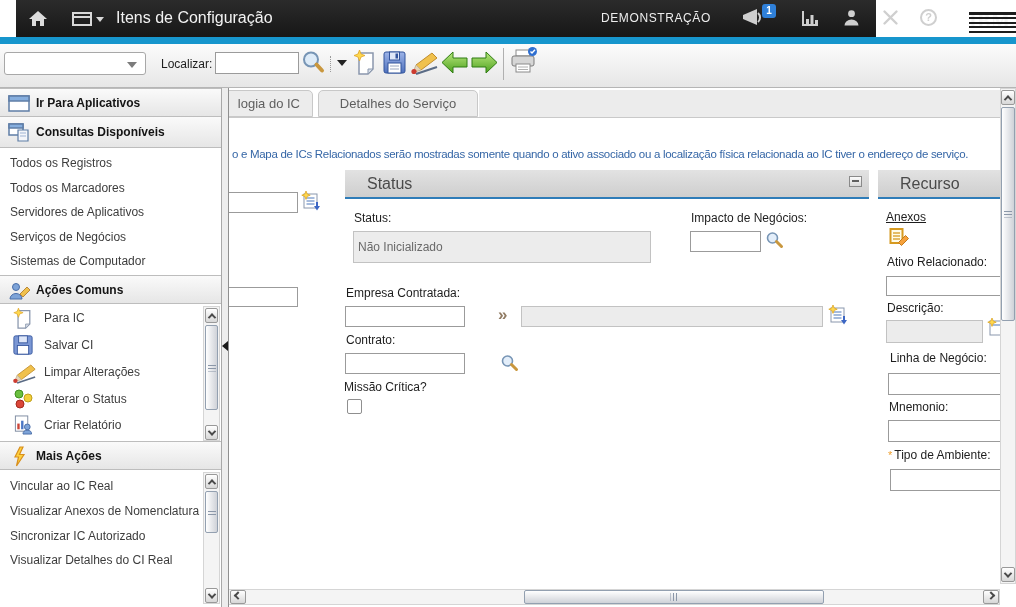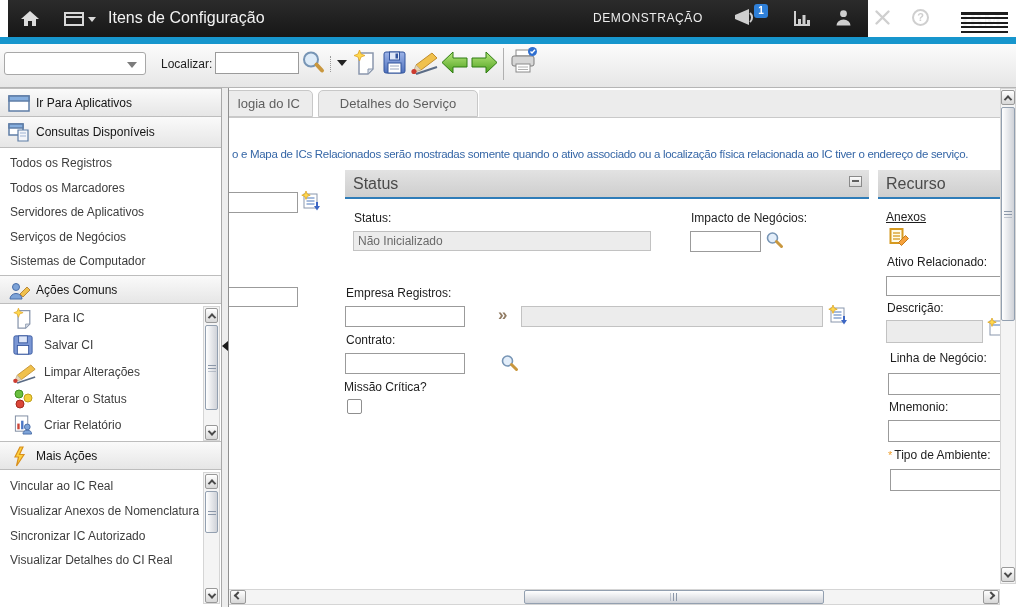--- a/index.html
+++ b/index.html
@@ -2,41 +2,41 @@
 <html><head>
 <meta charset="utf-8">
 <style>
   * { margin:0; padding:0; box-sizing:border-box; }
   html,body { width:1016px; height:607px; overflow:hidden; }
   body { font-family:"Liberation Sans",sans-serif; }
   #app { position:relative; width:1016px; height:607px; background:#fff; overflow:hidden; }
   .abs { position:absolute; }
 
   
-  .topbar { position:absolute; left:8px; top:0; width:860px; height:37px; background:linear-gradient(#2b2b2b,#171717); }
+  .topbar { position:absolute; left:16px; top:0; width:860px; height:37px; background:linear-gradient(#2b2b2b,#171717); }
   .bluebar { position:absolute; left:0; top:37px; width:1016px; height:7px; background:#1796cd; }
   .title { position:absolute; left:100px; top:9px; font-size:16px; color:#f2f2f2; }
   .env { position:absolute; left:585px; top:11px; font-size:12px; font-weight:normal; color:#ededed; letter-spacing:.6px; }
   .badge { position:absolute; left:746px; top:4px; min-width:14px; height:14px; background:#2f80d9; border-radius:3px; color:#fff; font-size:10px; font-weight:bold; text-align:center; line-height:14px; padding:0 2px; }
   .help { position:absolute; left:904px; top:9px; width:17px; height:17px; border:2px solid #cfcfcf; border-radius:50%; color:#cfcfcf; font-size:11px; font-weight:bold; text-align:center; line-height:13px; }
   .ibm { position:absolute; left:953px; top:10px; font-family:"Liberation Serif",serif; font-size:20px; font-weight:700; color:#f5f5f5; letter-spacing:.5px; }
   .ibm::after { content:""; position:absolute; inset:0; background:repeating-linear-gradient(to bottom, transparent 0 2.4px, #1d1d1d 2.4px 4.6px); }
 
   
   .toolbar { position:absolute; left:0; top:44px; width:1016px; height:44px; background:linear-gradient(#fcfcfc,#e6e6e6); border-bottom:1px solid #b5b5b5; }
   .combo { position:absolute; left:4px; top:52px; width:142px; height:23px; background:#fff; border:1px solid #a8a8a8; border-radius:3px; }
   .combo-caret { position:absolute; right:8px; top:9px; width:0; height:0; border-left:5px solid transparent; border-right:5px solid transparent; border-top:6px solid #7c7c7c; }
   .lbl { font-size:12px; color:#1d1d1d; }
   .tin { position:absolute; border:1px solid #9b9b9b; background:#fff; font:12px "Liberation Sans",sans-serif; padding:0 4px; }
   .tin-ro { background:#ececec; border:1px solid #c2c2c2; color:#6a6a6a; }
   .vsep { position:absolute; width:1px; background:#b0b0b0; }
 
   
   .sidebar { position:absolute; left:0; top:88px; width:222px; height:519px; background:#fff; border-right:1px solid #a8a8a8; z-index:6; }
-  .shead { position:absolute; left:0; width:221px; border-top:1px solid #bdbdbd; border-bottom:1px solid #bdbdbd; background:linear-gradient(#fafafa,#e6e6e6); font-size:12px; font-weight:normal; color:#141414; }
+  .shead { position:absolute; left:0; width:221px; border-top:1px solid #bdbdbd; border-bottom:1px solid #bdbdbd; background:linear-gradient(#fafafa,#e6e6e6); font-size:12px; font-weight:bold; color:#141414; }
   .shead .txt { position:absolute; left:36px; top:50%; transform:translateY(-50%); }
   .sitem { position:absolute; left:10px; font-size:12px; color:#3d3d3d; white-space:nowrap; }
   .aitem-txt { position:absolute; left:44px; font-size:12px; color:#3d3d3d; white-space:nowrap; }
 
   .splitter { position:absolute; left:222px; top:88px; width:6px; height:519px; background:#ededed; z-index:7; }
   .collapse-tri { position:absolute; left:222px; top:341px; width:0; height:0; border-top:5px solid transparent; border-bottom:5px solid transparent; border-right:6px solid #1a1a1a; z-index:8; }
 
   
   .sb { position:absolute; background:#f4f4f4; border:1px solid #d5d5d5; }
   .sbtn { position:absolute; background:linear-gradient(#ffffff,#d7d7d7); border:1px solid #999; border-radius:2px; display:flex; align-items:center; justify-content:center; }
@@ -50,21 +50,21 @@
   .hthumb { position:absolute; background:linear-gradient(#ffffff,#cfd2d8); border:1px solid #93a0b0; border-radius:2px; }
   .hthumb::after { content:""; position:absolute; left:50%; top:50%; width:7px; height:8px; transform:translate(-50%,-50%); background:repeating-linear-gradient(90deg,#8b97a8 0 1px, transparent 1px 3px); }
 
   
   .content-border { position:absolute; left:228px; top:88px; width:1px; height:519px; background:#8f8f8f; z-index:5; }
   .tab { position:absolute; top:90px; height:27px; background:#ececec; border:1px solid #c8c8c8; border-radius:5px 5px 0 0; font-size:13px; color:#5e5e5e; line-height:25px; }
   .tabband { position:absolute; top:90px; height:27px; background:#ececec; }
   .tabline { position:absolute; top:117px; height:1px; background:#c9c9c9; }
   .notice { position:absolute; left:232px; top:148px; font-size:11.5px; letter-spacing:-0.3px; color:#3566a6; white-space:nowrap; }
   .sechead { position:absolute; height:27px; background:linear-gradient(#e2e2e2,#cecece); font-size:16px; color:#4a4a4a; line-height:27px; }
-  .sechead .txt { padding-left:8px; }
+  .sechead .txt { padding-left:22px; }
   .secline { position:absolute; height:2px; background:#2e7cb8; }
   .minbox { position:absolute; width:13px; height:11px; border:1px solid #8a8a8a; background:linear-gradient(#fcfcfc,#d8d8d8); }
   .minbox::after { content:""; position:absolute; left:2px; top:3px; width:7px; height:2px; background:#5f5f5f; }
   .flabel { position:absolute; font-size:12px; color:#1d1d1d; white-space:nowrap; }
   .chevdbl { position:absolute; font-size:17px; font-weight:bold; color:#907b63; }
   .checkbox { position:absolute; width:15px; height:15px; border:1px solid #8f8f8f; border-radius:2px; background:#fff; }
   .anexos { position:absolute; font-size:12px; color:#1d1d1d; text-decoration:underline; }
   .req { color:#efa02f; font-size:11px; margin-right:2px; }
 </style>
 </head>
@@ -191,30 +191,30 @@
       <path d="M16 11 V15" stroke="#3c66c4" stroke-width="2"></path>
       <path d="M13 15 H19 L16 19.5 Z" fill="#3c66c4"></path>
     </svg>
     <input class="tin" style="left: 180px; top: 287px; width: 118px; height: 20px;">
 
     <div class="sechead" style="left:345px;top:170px;width:524px"><span class="txt">Status</span></div>
     <div class="minbox" style="left:849px;top:176px"></div>
     <div class="secline" style="left:345px;top:197px;width:524px"></div>
 
     <div class="flabel" style="left:354px;top:211px">Status:</div>
-    <input class="tin tin-ro" style="left: 353px; top: 231px; width: 298px; height: 20px;" readonly="" value="Não Inicializado">
+    <input class="tin tin-ro" style="left: 353px; top: 231px; width: 298px; height: 32px;" readonly="" value="Não Inicializado">
 
     <div class="flabel" style="left:691px;top:211px">Impacto de Negócios:</div>
     <input class="tin" style="left: 690px; top: 231px; width: 71px; height: 21px;">
     <svg class="abs" style="left:765px;top:231px" width="19" height="19" viewBox="0 0 19 19">
       <circle cx="7.5" cy="7" r="5" fill="#e3eefa" stroke="#7795b5" stroke-width="1.6"></circle>
       <path d="M11.5 10.5 L16.5 15.5" stroke="#c9973e" stroke-width="3" stroke-linecap="round"></path>
     </svg>
 
-    <div class="flabel" style="left:346px;top:286px">Empresa Registros:</div>
+    <div class="flabel" style="left:346px;top:286px">Empresa Contratada:</div>
     <input class="tin" style="left: 345px; top: 306px; width: 120px; height: 21px;">
     <div class="chevdbl" style="left:498px;top:305px">»</div>
     <input class="tin tin-ro" style="left: 521px; top: 306px; width: 302px; height: 21px;" readonly="">
     <svg class="abs" style="left:828px;top:305px" width="19" height="21" viewBox="0 0 19 21">
       <rect x="3" y="3" width="13" height="14" fill="#fff" stroke="#8a97ad"></rect>
       <line x1="5.5" y1="7" x2="13.5" y2="7" stroke="#7f9ecf" stroke-width="1.4"></line>
       <line x1="5.5" y1="10" x2="13.5" y2="10" stroke="#7f9ecf" stroke-width="1.4"></line>
       <line x1="5.5" y1="13" x2="13.5" y2="13" stroke="#7f9ecf" stroke-width="1.4"></line>
       <path d="M5 0 L6.2 3 L9.2 4.2 L6.2 5.4 L5 8.4 L3.8 5.4 L0.8 4.2 L3.8 3 Z" fill="#ffd84d" stroke="#dca62a" stroke-width=".8"></path>
       <path d="M16 11 V15" stroke="#3c66c4" stroke-width="2"></path>

